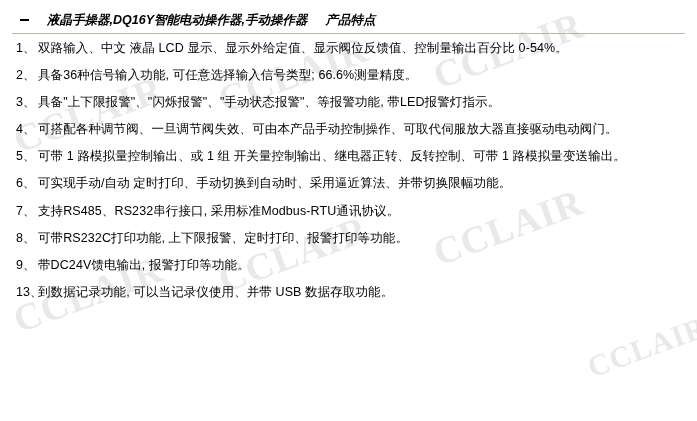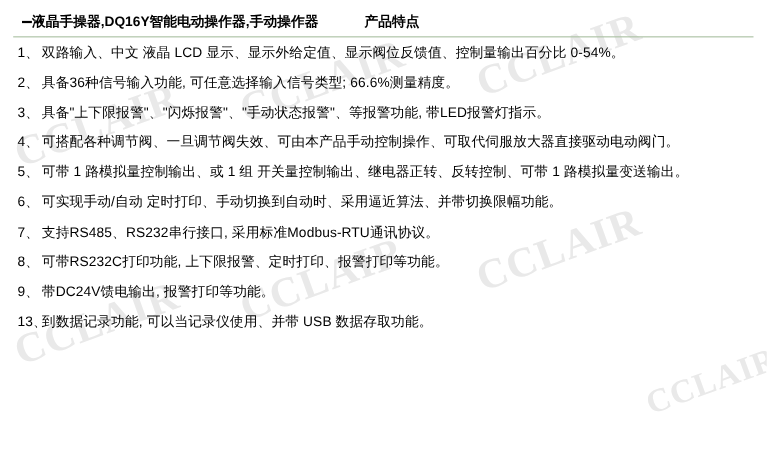--- a/index.html
+++ b/index.html
@@ -46,45 +46,45 @@
     z-index: 1;
     padding: 10px 12px 0 12px;
     box-sizing: border-box;
     height: 421px;
   }
 
   
   .title-row {
     display: flex;
     align-items: center;
-    gap: 0;
+    gap: 18px;
     padding-left: 8px;
     margin-bottom: 3px;
     height: 20px;
+    font-style: italic;
   }
   .bullet-dash {
     display: inline-block;
     width: 9px;
     height: 2px;
     background: #000;
     flex: none;
   }
   .title-text {
     font-size: 12.5px;
     font-weight: bold;
     color: #000;
     line-height: 16px;
     white-space: nowrap;
   }
   .title-suffix {
     font-size: 12.5px;
     font-weight: bold;
     color: #000;
     white-space: nowrap;
-    margin-left: 42px;
   }
   .rule {
     border: none;
     border-top: 1px solid #a8bfa0;
     margin: 1px 0 6px 0;
     height: 0;
   }
 
   
   ol.feature-list {

